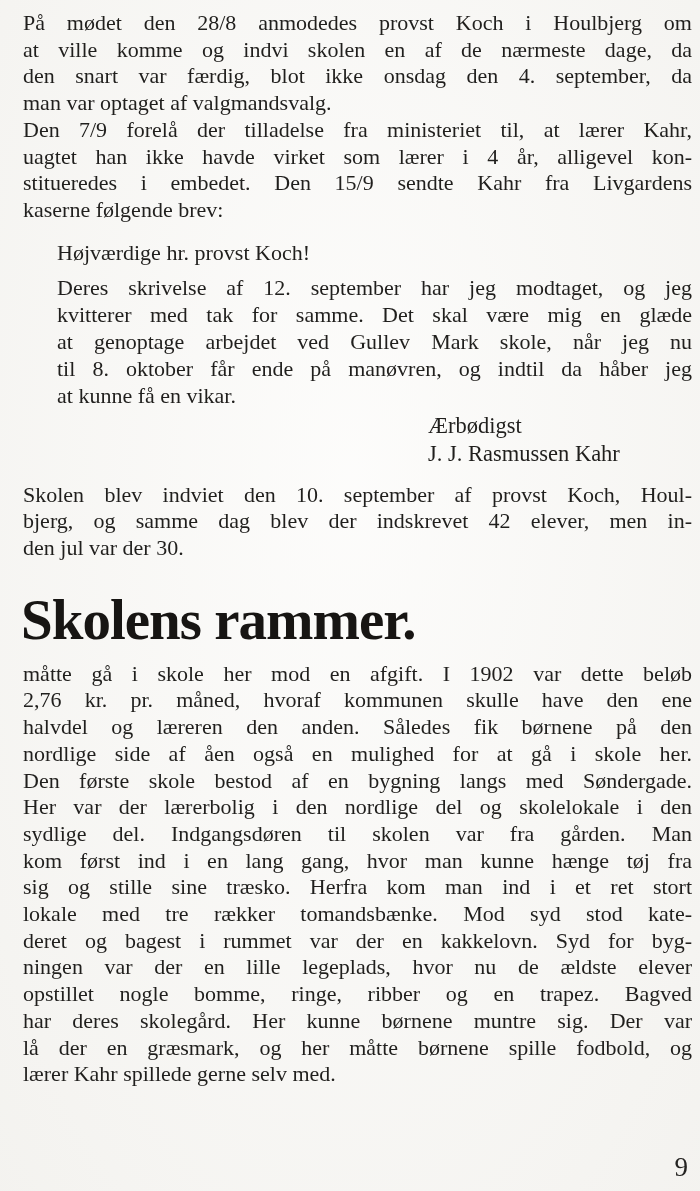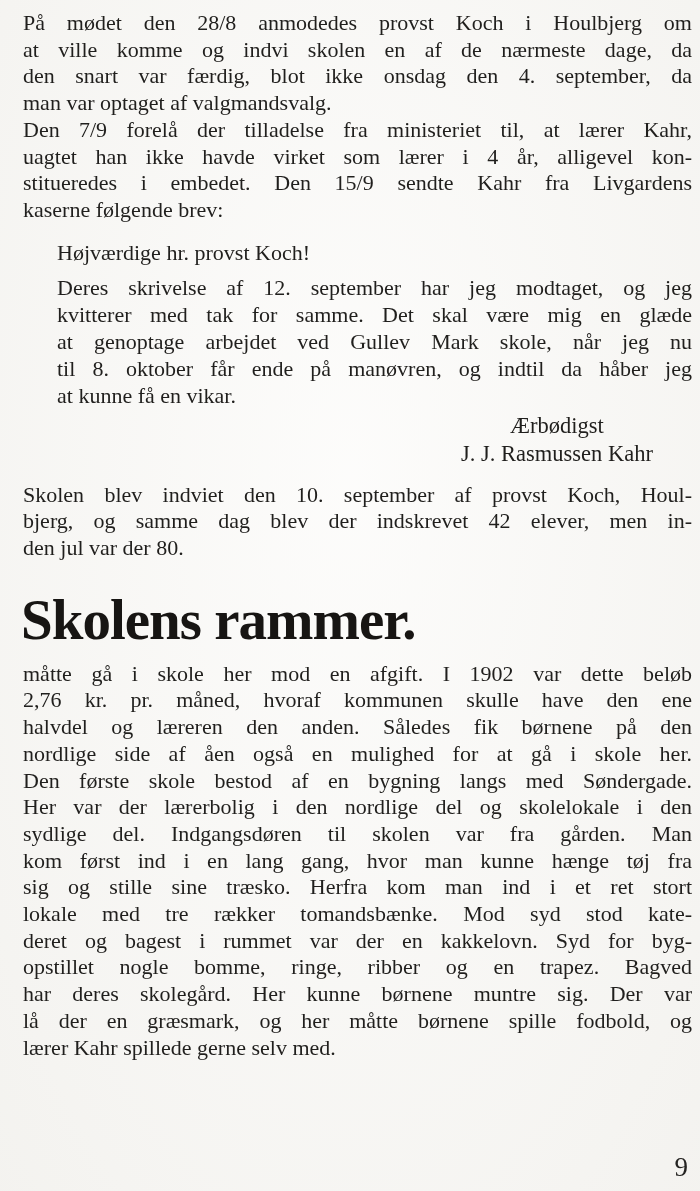--- a/index.html
+++ b/index.html
@@ -42,21 +42,20 @@
   .letter .para {
     line-height: 27px;
     margin-left: 6px;
   }
   .letter-greeting {
     margin-bottom: 8px;
   }
   .sig {
     width: 258px;
     margin: 3px 6px 0 auto;
-    text-align: center;
     font-size: 22.5px;
     line-height: 28.5px;
   }
   .para-3 {
     margin-top: 13px;
   }
   h1.section-heading {
     margin: 30px 0 0 -2px;
     font-size: 57px;
     line-height: 56px;
@@ -109,37 +108,38 @@
         </div>
       <div class="sig">
         <div>Ærbødigst</div>
         <div>J. J. Rasmussen Kahr</div>
       </div>
     </div>
 
     <div class="para para-3">
         <div class="line">Skolen blev indviet den 10. september af provst Koch, Houl-</div>
         <div class="line">bjerg, og samme dag blev der indskrevet 42 elever, men in-</div>
-        <div class="line last">den jul var der 80.</div>
+        <div class="line last">den jul var der 30.</div>
       </div>
 
     <h1 class="section-heading">Skolens rammer.</h1>
 
     <div class="para para-4">
         <div class="line">måtte gå i skole her mod en afgift. I 1902 var dette beløb</div>
         <div class="line">2,76 kr. pr. måned, hvoraf kommunen skulle have den ene</div>
         <div class="line">halvdel og læreren den anden. Således fik børnene på den</div>
         <div class="line">nordlige side af åen også en mulighed for at gå i skole her.</div>
         <div class="line">Den første skole bestod af en bygning langs med Søndergade.</div>
         <div class="line">Her var der lærerbolig i den nordlige del og skolelokale i den</div>
         <div class="line">sydlige del. Indgangsdøren til skolen var fra gården. Man</div>
         <div class="line">kom først ind i en lang gang, hvor man kunne hænge tøj fra</div>
         <div class="line">sig og stille sine træsko. Herfra kom man ind i et ret stort</div>
         <div class="line">lokale med tre rækker tomandsbænke. Mod syd stod kate-</div>
         <div class="line">deret og bagest i rummet var der en kakkelovn. Syd for byg-</div>
+        <div class="line">ningen var der en lille legeplads, hvor nu de ældste elever</div>
         <div class="line">opstillet nogle bomme, ringe, ribber og en trapez. Bagved</div>
         <div class="line">har deres skolegård. Her kunne børnene muntre sig. Der var</div>
         <div class="line">lå der en græsmark, og her måtte børnene spille fodbold, og</div>
         <div class="line last">lærer Kahr spillede gerne selv med.</div>
       </div>
 
   </div>
 
   <div class="pagenum">9</div>
 </div>

